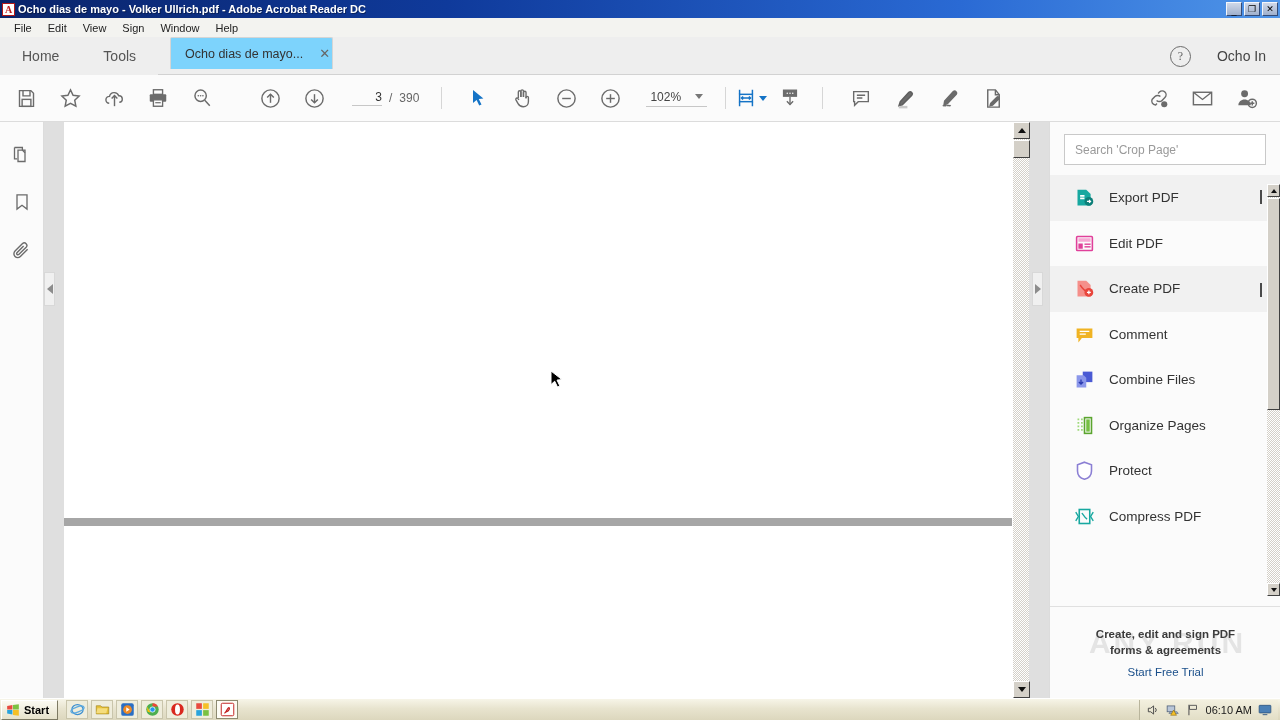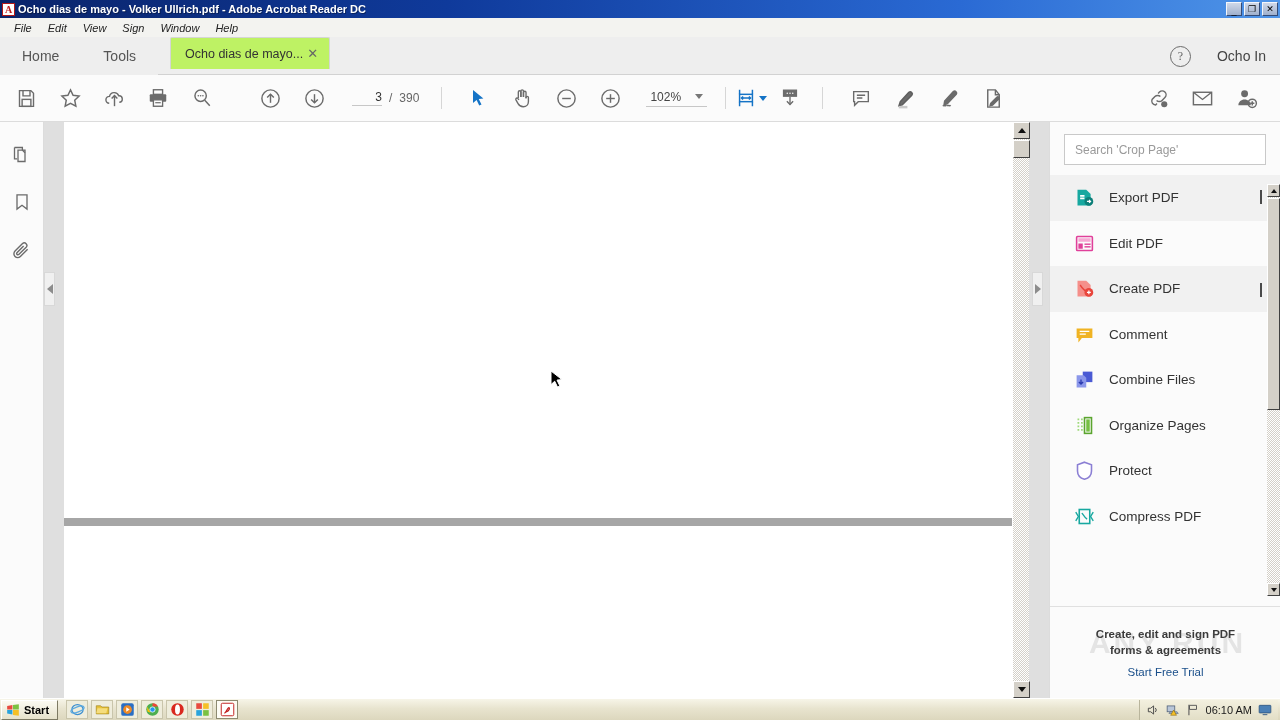--- a/index.html
+++ b/index.html
@@ -35,41 +35,41 @@
     background: linear-gradient(to bottom,#cfd8e8,#9fb0cd);
     border: 1px solid #f3f6fb; border-right-color:#334b77; border-bottom-color:#334b77;
     color: #000; font-size: 9px; line-height: 12px; text-align: center;
     font-family: "Liberation Sans", sans-serif;
   }
 
   
   .menubar {
     position: absolute; top: 18px; left: 0; width: 1280px; height: 21px;
     background: #f3f3f0; border-bottom: 1px solid #e2e2dd;
-    display: flex; align-items: center; padding-left: 6px; font-style: italic;
+    display: flex; align-items: center; padding-left: 6px;
   }
   .menu-item {
     font-size: 11px; color: #222; padding: 1px 8px; cursor: default;
   }
 
   
   .tabbar {
     position: absolute; top: 37px; left: 0; width: 1280px; height: 38px;
     background: #eeeeee; border-bottom: 1px solid #d2d2d2;
     display: flex; align-items: flex-start;
   }
   .navbtn {
     height: 38px; padding: 0 22px; display: flex; align-items: center;
     font-size: 14px; color: #555; background: #eeeeee;
   }
   .tab {
     position: relative; height: 32px; min-width: 160px;
     margin-left: 12px; padding: 0 2px 0 14px;
-    background: #bef264; border: 1px solid #d5d5d5; border-bottom: none;
-    display: flex; align-items: center; gap: 4px;
+    background: #7dd3fc; border: 1px solid #d5d5d5; border-bottom: none;
+    display: flex; align-items: center; gap: 16px;
     font-size: 12.5px; color: #333;
     border-radius: 2px 2px 0 0;
   }
   .tab-close { font-size: 13px; color: #666; line-height: 1; }
   .tabbar-right {
     position: absolute; right: 14px; top: 0; height: 38px;
     display: flex; align-items: center; gap: 26px;
   }
   .help-circle {
     width: 21px; height: 21px; border: 1.4px solid #6b6b6b; border-radius: 50%;

